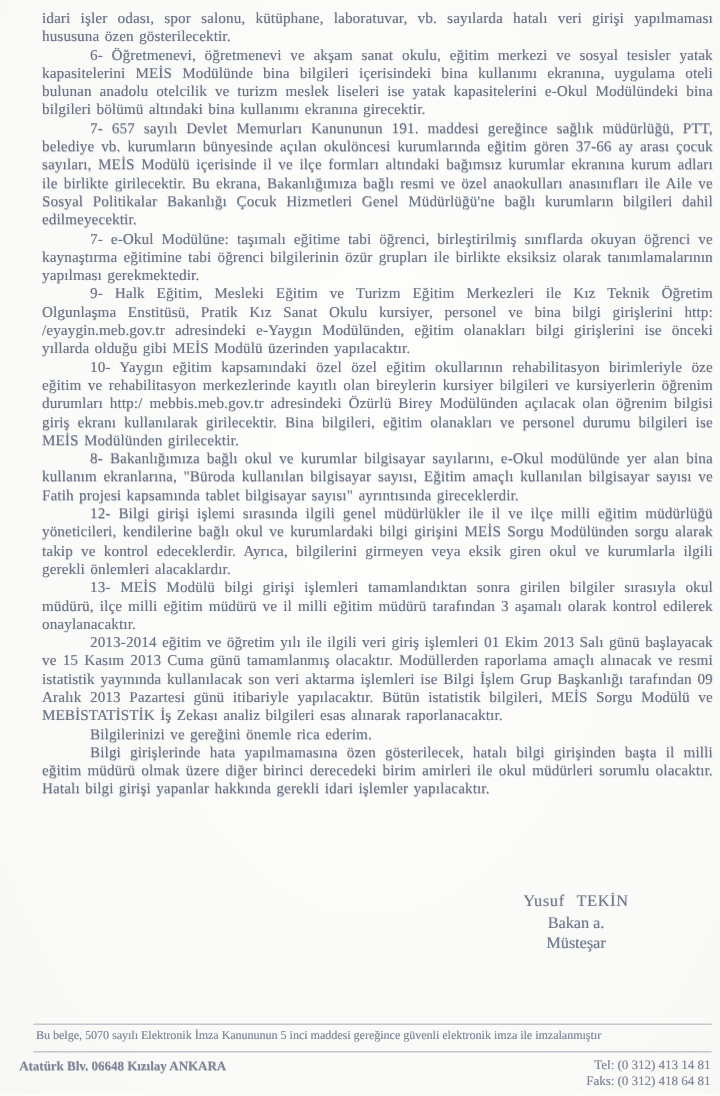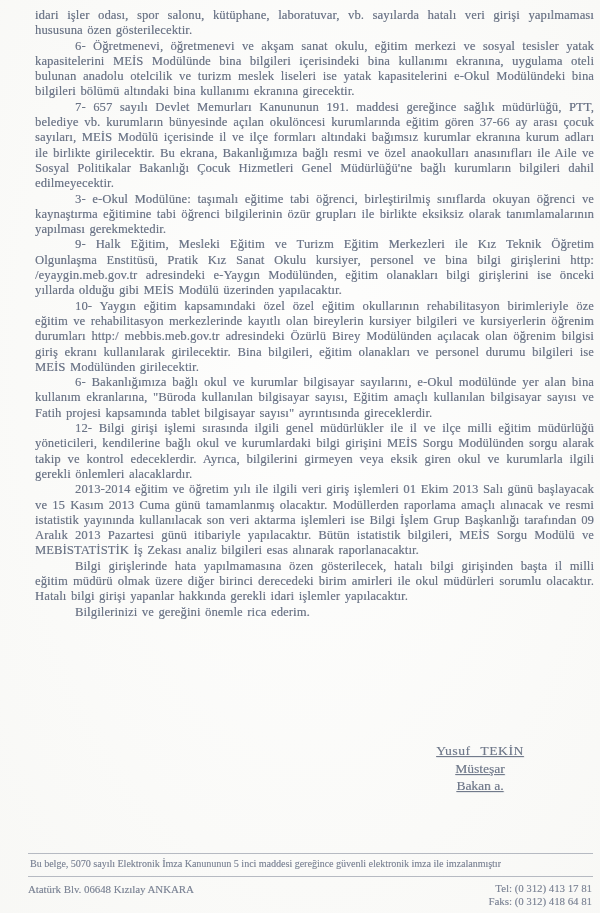--- a/index.html
+++ b/index.html
@@ -40,21 +40,20 @@
   .signature-block {
     position: absolute;
     right: 40px;
     top: 742px;
     width: 200px;
     text-align: center;
     font-size: 13.5px;
     line-height: 17.6px;
     color: #717a8b;
     text-shadow: 0.3px 0.3px 0.6px rgba(104,114,136,0.5);
-    text-decoration: underline;
   }
   .signature-block .sig-name {
     letter-spacing: 0.6px;
     word-spacing: 6px;
   }
   .footer-rule {
     position: absolute;
     left: 28px;
     right: 27px;
     height: 1px;
@@ -69,26 +68,27 @@
     right: 40px;
     font-size: 10px;
     line-height: 13px;
     color: #7e8697;
     text-shadow: 0.2px 0.2px 0.5px rgba(120,128,145,0.5);
     white-space: nowrap;
     overflow: hidden;
   }
   .footer-address {
     position: absolute;
-    left: 28px;
+    left: 16px;
     top: 882px;
     font-size: 10.8px;
     line-height: 14.5px;
     color: #7e8697;
     text-shadow: 0.2px 0.2px 0.5px rgba(120,128,145,0.5);
+    font-weight: bold;
   }
   .footer-contact {
     position: absolute;
     right: 28px;
     top: 882px;
     text-align: right;
     font-size: 10.8px;
     line-height: 13px;
     color: #7e8697;
     text-shadow: 0.2px 0.2px 0.5px rgba(120,128,145,0.5);
@@ -97,44 +97,45 @@
 </style>
 </head>
 <body>
 
 <div class="page">
 
   <div class="letter-body">
       <p>idari işler odası, spor salonu, kütüphane, laboratuvar, vb. sayılarda hatalı veri girişi yapılmaması hususuna özen gösterilecektir.</p>
       <p class="indent">6- Öğretmenevi, öğretmenevi ve akşam sanat okulu, eğitim merkezi ve sosyal tesisler yatak kapasitelerini MEİS Modülünde bina bilgileri içerisindeki bina kullanımı ekranına, uygulama oteli bulunan anadolu otelcilik ve turizm meslek liseleri ise yatak kapasitelerini e-Okul Modülündeki bina bilgileri bölümü altındaki bina kullanımı ekranına girecektir.</p>
       <p class="indent">7- 657 sayılı Devlet Memurları Kanununun 191. maddesi gereğince sağlık müdürlüğü, PTT, belediye vb. kurumların bünyesinde açılan okulöncesi kurumlarında eğitim gören 37-66 ay arası çocuk sayıları, MEİS Modülü içerisinde il ve ilçe formları altındaki bağımsız kurumlar ekranına kurum adları ile birlikte girilecektir. Bu ekrana, Bakanlığımıza bağlı resmi ve özel anaokulları anasınıfları ile Aile ve Sosyal Politikalar Bakanlığı Çocuk Hizmetleri Genel Müdürlüğü'ne bağlı kurumların bilgileri dahil edilmeyecektir.</p>
-      <p class="indent">3- e-Okul Modülüne: taşımalı eğitime tabi öğrenci, birleştirilmiş sınıflarda okuyan öğrenci ve kaynaştırma eğitimine tabi öğrenci bilgilerinin özür grupları ile birlikte eksiksiz olarak tanımlamalarının yapılması gerekmektedir.</p>
+      <p class="indent">7- e-Okul Modülüne: taşımalı eğitime tabi öğrenci, birleştirilmiş sınıflarda okuyan öğrenci ve kaynaştırma eğitimine tabi öğrenci bilgilerinin özür grupları ile birlikte eksiksiz olarak tanımlamalarının yapılması gerekmektedir.</p>
       <p class="indent">9- Halk Eğitim, Mesleki Eğitim ve Turizm Eğitim Merkezleri ile Kız Teknik Öğretim Olgunlaşma Enstitüsü, Pratik Kız Sanat Okulu kursiyer, personel ve bina bilgi girişlerini http: /eyaygin.meb.gov.tr adresindeki e-Yaygın Modülünden, eğitim olanakları bilgi girişlerini ise önceki yıllarda olduğu gibi MEİS Modülü üzerinden yapılacaktır.</p>
       <p class="indent">10- Yaygın eğitim kapsamındaki özel özel eğitim okullarının rehabilitasyon birimleriyle öze eğitim ve rehabilitasyon merkezlerinde kayıtlı olan bireylerin kursiyer bilgileri ve kursiyerlerin öğrenim durumları http:/ mebbis.meb.gov.tr adresindeki Özürlü Birey Modülünden açılacak olan öğrenim bilgisi giriş ekranı kullanılarak girilecektir. Bina bilgileri, eğitim olanakları ve personel durumu bilgileri ise MEİS Modülünden girilecektir.</p>
-      <p class="indent">6- Bakanlığımıza bağlı okul ve kurumlar bilgisayar sayılarını, e-Okul modülünde yer alan bina kullanım ekranlarına, "Büroda kullanılan bilgisayar sayısı, Eğitim amaçlı kullanılan bilgisayar sayısı ve Fatih projesi kapsamında tablet bilgisayar sayısı" ayrıntısında gireceklerdir.</p>
+      <p class="indent">8- Bakanlığımıza bağlı okul ve kurumlar bilgisayar sayılarını, e-Okul modülünde yer alan bina kullanım ekranlarına, "Büroda kullanılan bilgisayar sayısı, Eğitim amaçlı kullanılan bilgisayar sayısı ve Fatih projesi kapsamında tablet bilgisayar sayısı" ayrıntısında gireceklerdir.</p>
       <p class="indent">12- Bilgi girişi işlemi sırasında ilgili genel müdürlükler ile il ve ilçe milli eğitim müdürlüğü yöneticileri, kendilerine bağlı okul ve kurumlardaki bilgi girişini MEİS Sorgu Modülünden sorgu alarak takip ve kontrol edeceklerdir. Ayrıca, bilgilerini girmeyen veya eksik giren okul ve kurumlarla ilgili gerekli önlemleri alacaklardır.</p>
+      <p class="indent">13- MEİS Modülü bilgi girişi işlemleri tamamlandıktan sonra girilen bilgiler sırasıyla okul müdürü, ilçe milli eğitim müdürü ve il milli eğitim müdürü tarafından 3 aşamalı olarak kontrol edilerek onaylanacaktır.</p>
       <p class="indent">2013-2014 eğitim ve öğretim yılı ile ilgili veri giriş işlemleri 01 Ekim 2013 Salı günü başlayacak ve 15 Kasım 2013 Cuma günü tamamlanmış olacaktır. Modüllerden raporlama amaçlı alınacak ve resmi istatistik yayınında kullanılacak son veri aktarma işlemleri ise Bilgi İşlem Grup Başkanlığı tarafından 09 Aralık 2013 Pazartesi günü itibariyle yapılacaktır. Bütün istatistik bilgileri, MEİS Sorgu Modülü ve MEBİSTATİSTİK İş Zekası analiz bilgileri esas alınarak raporlanacaktır.</p>
+      <p class="indent">Bilgilerinizi ve gereğini önemle rica ederim.</p>
       <p class="indent">Bilgi girişlerinde hata yapılmamasına özen gösterilecek, hatalı bilgi girişinden başta il milli eğitim müdürü olmak üzere diğer birinci derecedeki birim amirleri ile okul müdürleri sorumlu olacaktır. Hatalı bilgi girişi yapanlar hakkında gerekli idari işlemler yapılacaktır.</p>
-      <p class="indent">Bilgilerinizi ve gereğini önemle rica ederim.</p>
     </div>
 
   <div class="signature-block">
     <div class="sig-name">Yusuf TEKİN</div>
+    <div>Bakan a.</div>
     <div>Müsteşar</div>
-    <div>Bakan a.</div>
   </div>
 
   <div class="footer-rule rule-top"></div>
 
   <div class="esign-note">Bu belge, 5070 sayılı Elektronik İmza Kanununun 5 inci maddesi gereğince güvenli elektronik imza ile imzalanmıştır</div>
 
   <div class="footer-rule rule-bottom"></div>
 
   <div class="footer-address">
     <div>Atatürk Blv.   06648 Kızılay ANKARA</div>
   </div>
 
   <div class="footer-contact">
-    <div>Tel: (0 312) 413 17 81</div>
+    <div>Tel: (0 312) 413 14 81</div>
     <div>Faks: (0 312) 418 64 81</div>
   </div>
 
 </div>
 
 </body></html>

